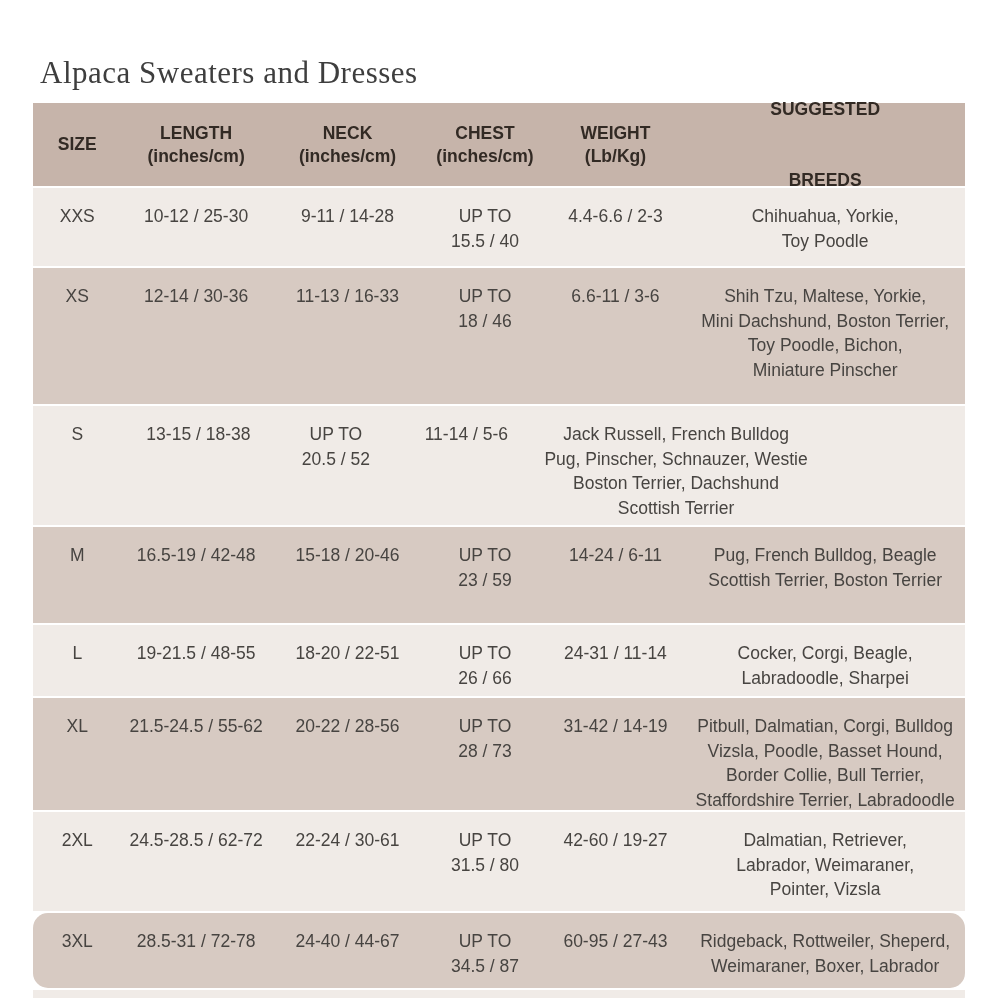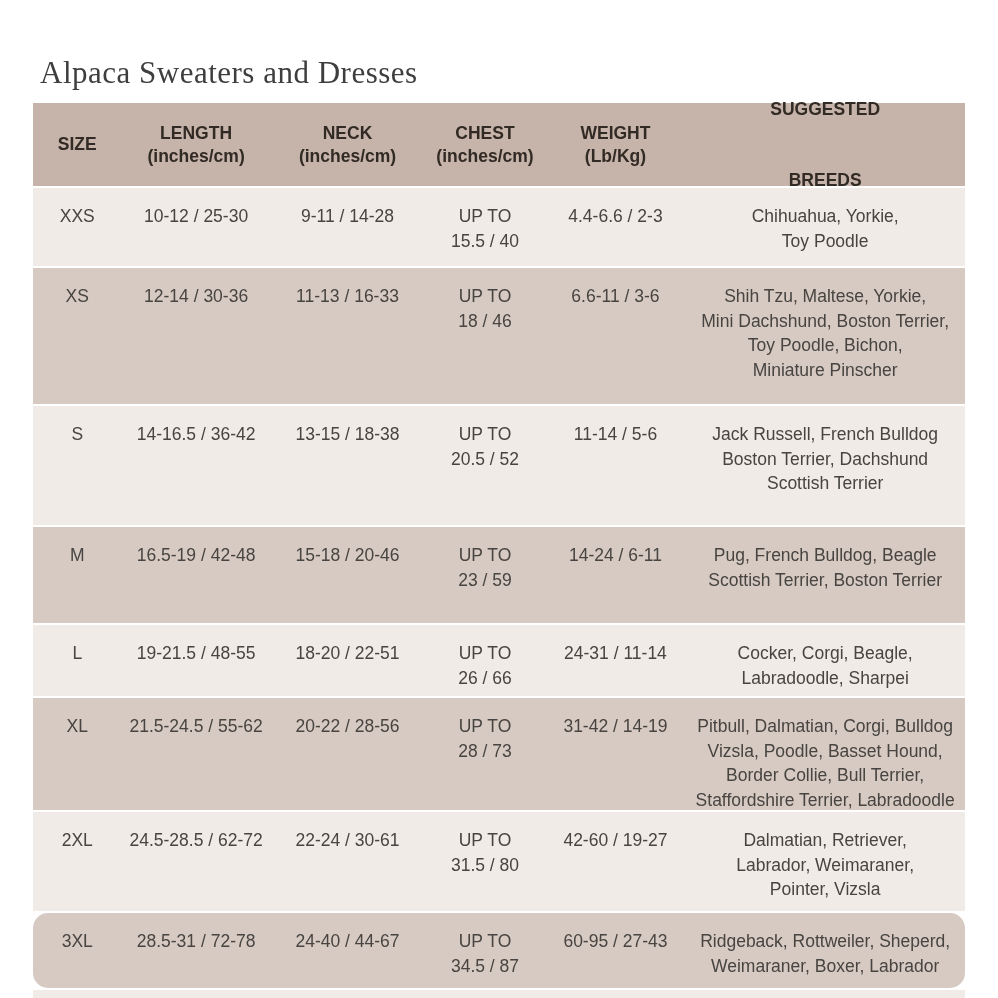--- a/index.html
+++ b/index.html
@@ -134,35 +134,33 @@
           <span class="line">Shih Tzu, Maltese, Yorkie,</span>
           <span class="line">Mini Dachshund, Boston Terrier,</span>
           <span class="line">Toy Poodle, Bichon,</span>
           <span class="line">Miniature Pinscher</span>
         </div>
       </div>
       <div class="t-row body-row light">
         <div class="cell c0">
           <span class="line">S</span>
         </div>
-        <div class="cell c1">
-          <span class="line">14-16.5 / 36-42</span>
-        </div>
         <div class="cell c2">
           <span class="line">13-15 / 18-38</span>
         </div>
         <div class="cell c3">
           <span class="line">UP TO</span>
           <span class="line">20.5 / 52</span>
         </div>
         <div class="cell c4">
           <span class="line">11-14 / 5-6</span>
         </div>
         <div class="cell c5">
           <span class="line">Jack Russell, French Bulldog</span>
+          <span class="line">Pug, Pinscher, Schnauzer, Westie</span>
           <span class="line">Boston Terrier, Dachshund</span>
           <span class="line">Scottish Terrier</span>
         </div>
       </div>
       <div class="t-row body-row dark">
         <div class="cell c0">
           <span class="line">M</span>
         </div>
         <div class="cell c1">
           <span class="line">16.5-19 / 42-48</span>

